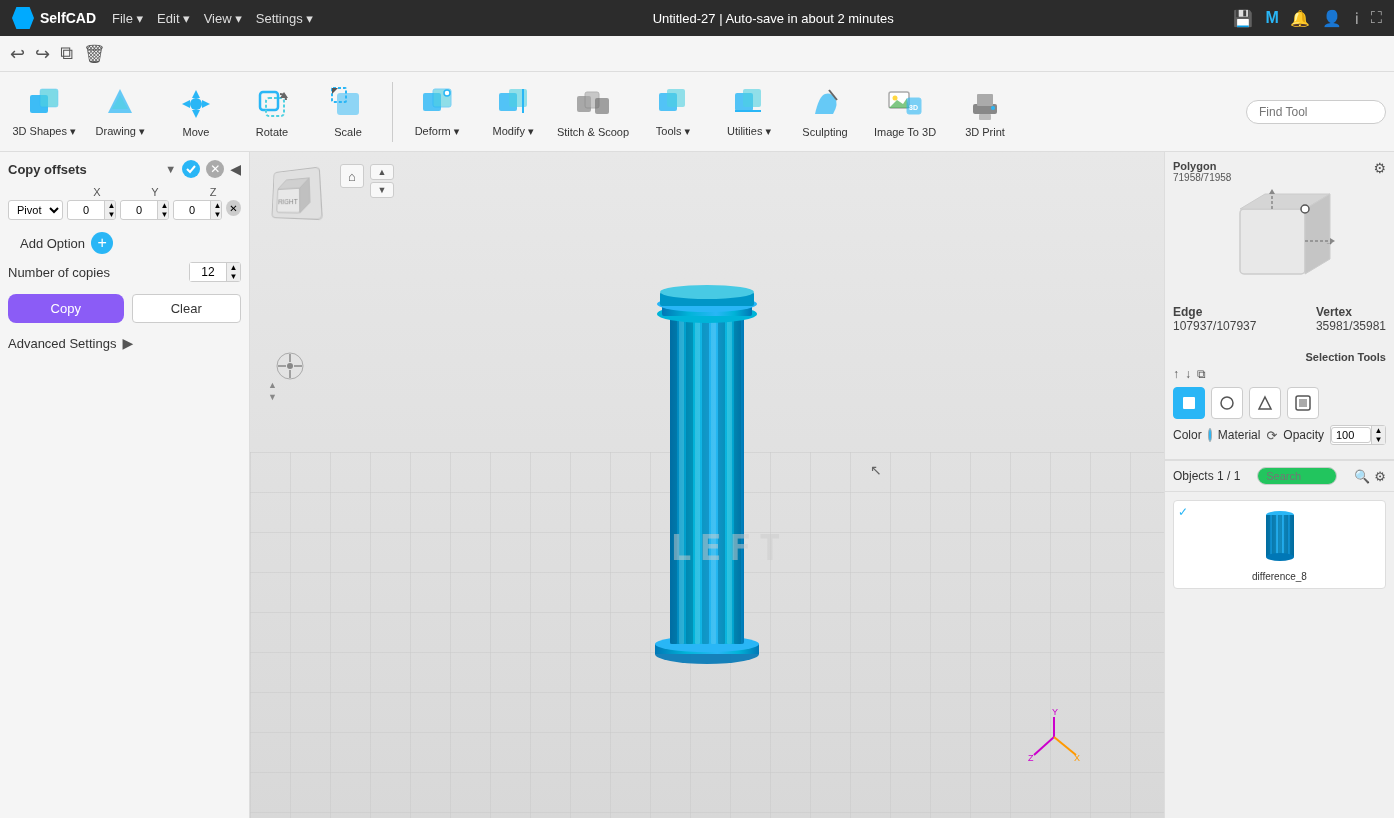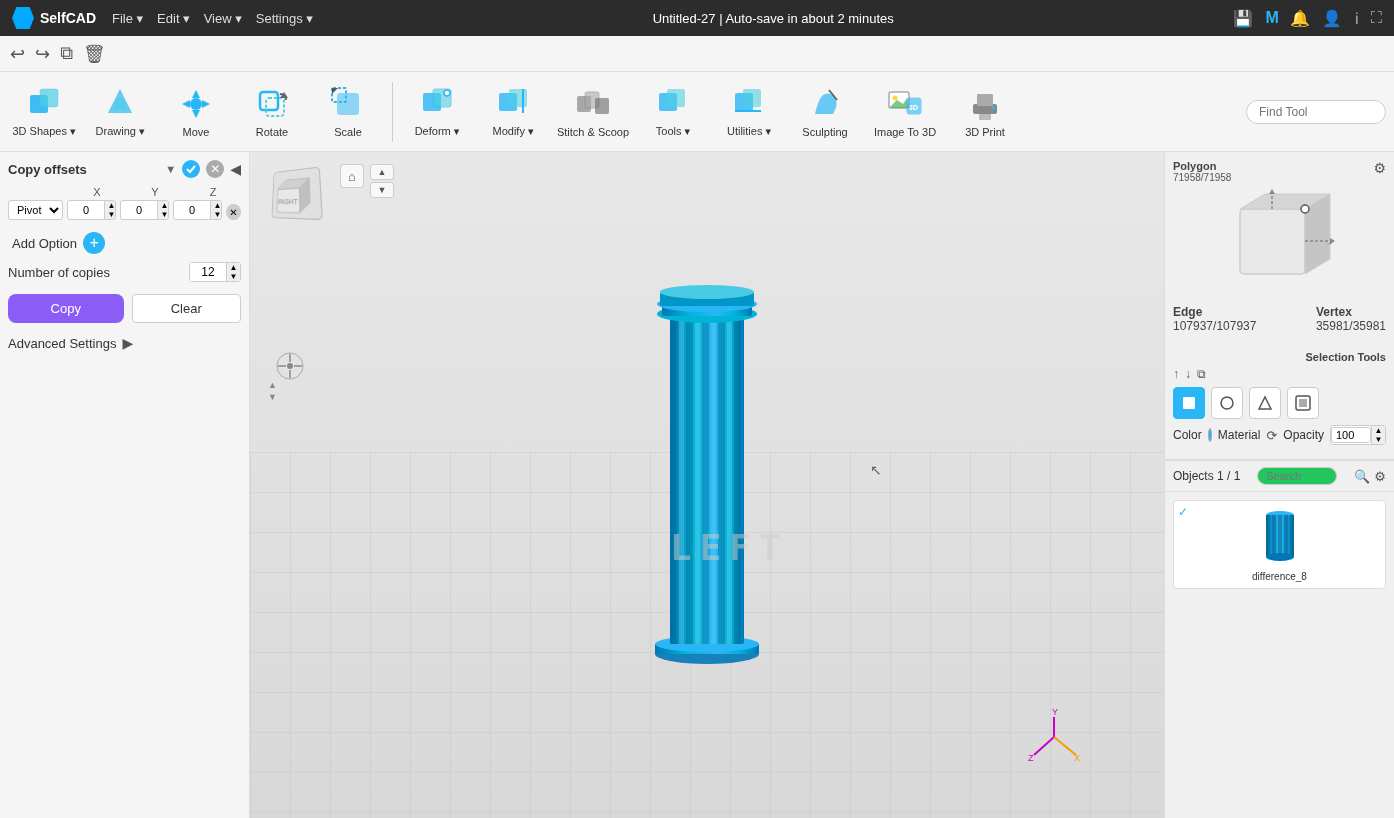--- a/index.html
+++ b/index.html
@@ -88,21 +88,21 @@
     }
     .panel-header {
       display: flex;
       align-items: center;
       justify-content: space-between;
       margin-bottom: 8px;
     }
     .panel-title { font-size: 13px; font-weight: bold; color: #333; }
     .panel-header-icons { display: flex; gap: 6px; align-items: center; }
 
-    .pivot-row { display: flex; align-items: flex-end; gap: 4px; }
+    .pivot-row { display: flex; align-items: flex-start; gap: 4px; }
     .pivot-select {
       border: 1px solid #ccc;
       border-radius: 3px;
       padding: 2px 4px;
       font-size: 11px;
       background: #fff;
     }
     .coord-input-wrap {
       display: flex;
       align-items: center;
@@ -120,21 +120,21 @@
       text-align: center;
     }
     .coord-spin { display: flex; flex-direction: column; }
     .spin-btn { width: 14px; height: 9px; background: #eee; border: none; cursor: pointer; font-size: 8px; line-height: 9px; padding: 0; border-left: 1px solid #ccc; }
     .close-btn-sm { background: #ccc; border: none; border-radius: 50%; width: 16px; height: 16px; cursor: pointer; font-size: 10px; }
 
     .add-option-row {
       display: flex;
       align-items: center;
       gap: 6px;
-      margin: 12px 0 8px 4px;
+      margin: 12px 0 8px 12px;
     }
     .add-option-label { font-size: 13px; color: #333; }
     .add-btn { background: #29b6f6; border: none; border-radius: 50%; width: 22px; height: 22px; cursor: pointer; color: #fff; font-size: 16px; line-height: 22px; text-align: center; }
 
     .copies-row {
       display: flex;
       align-items: center;
       justify-content: space-between;
       margin-bottom: 12px;
     }

